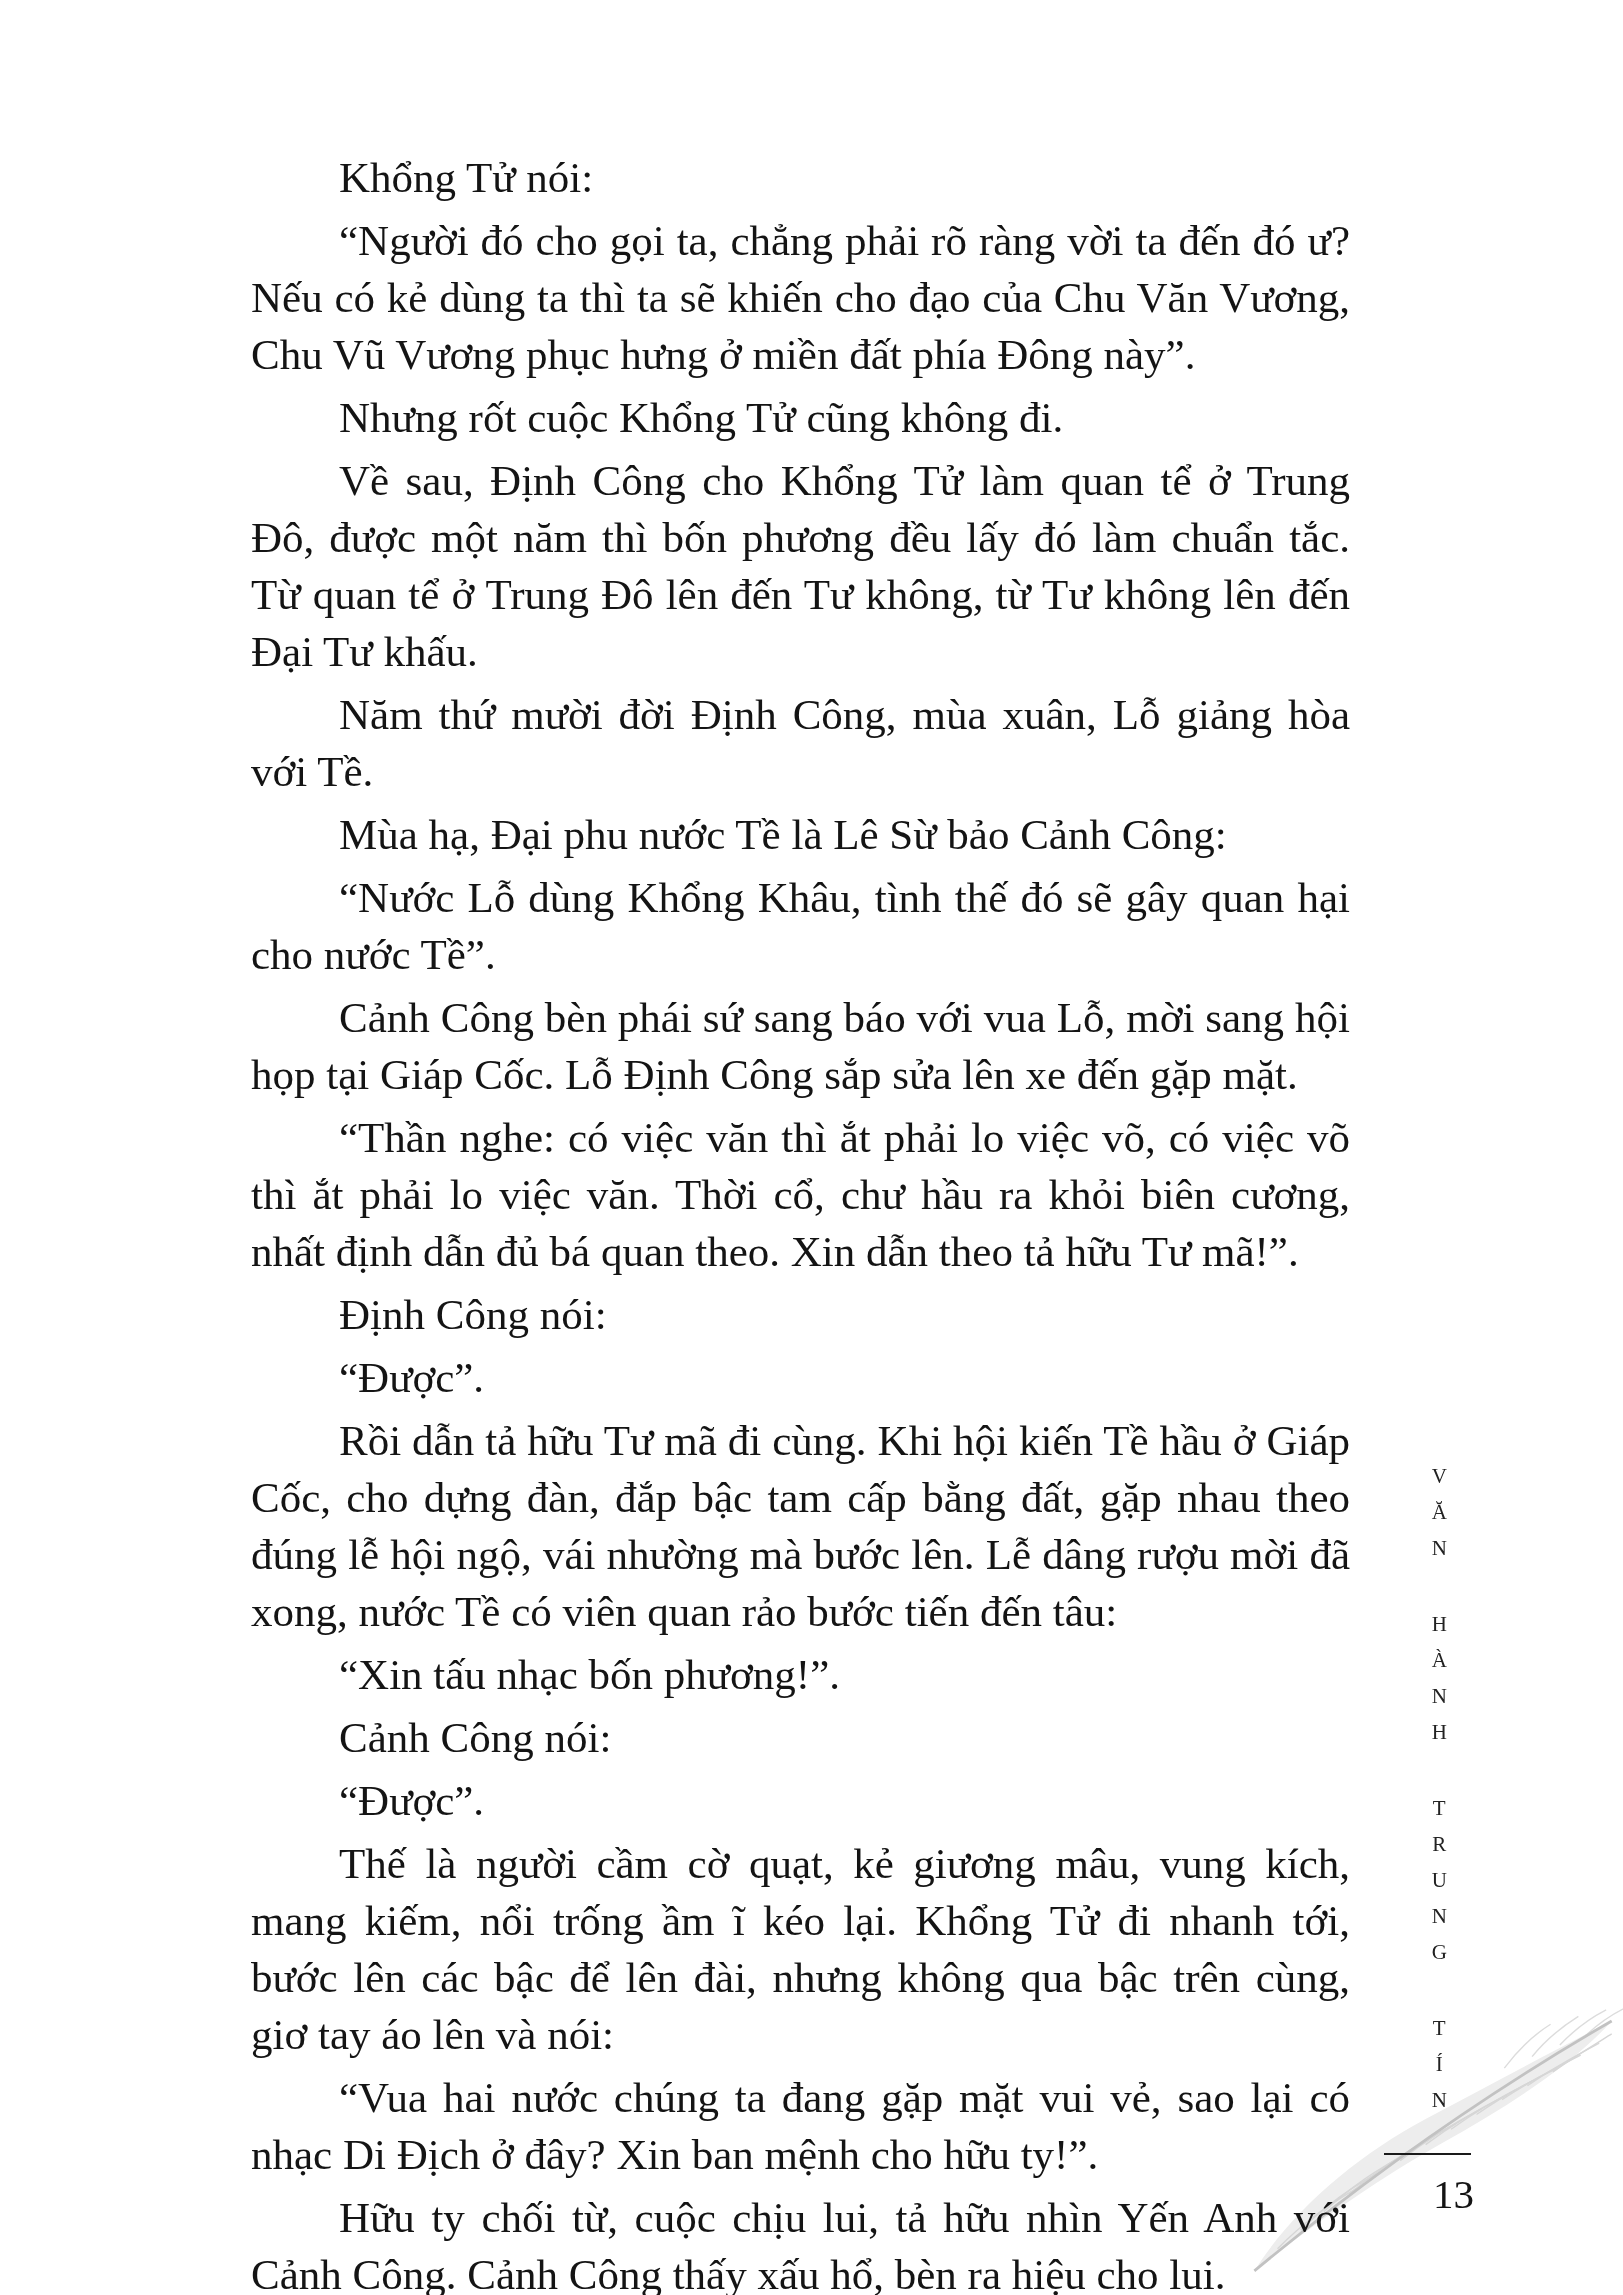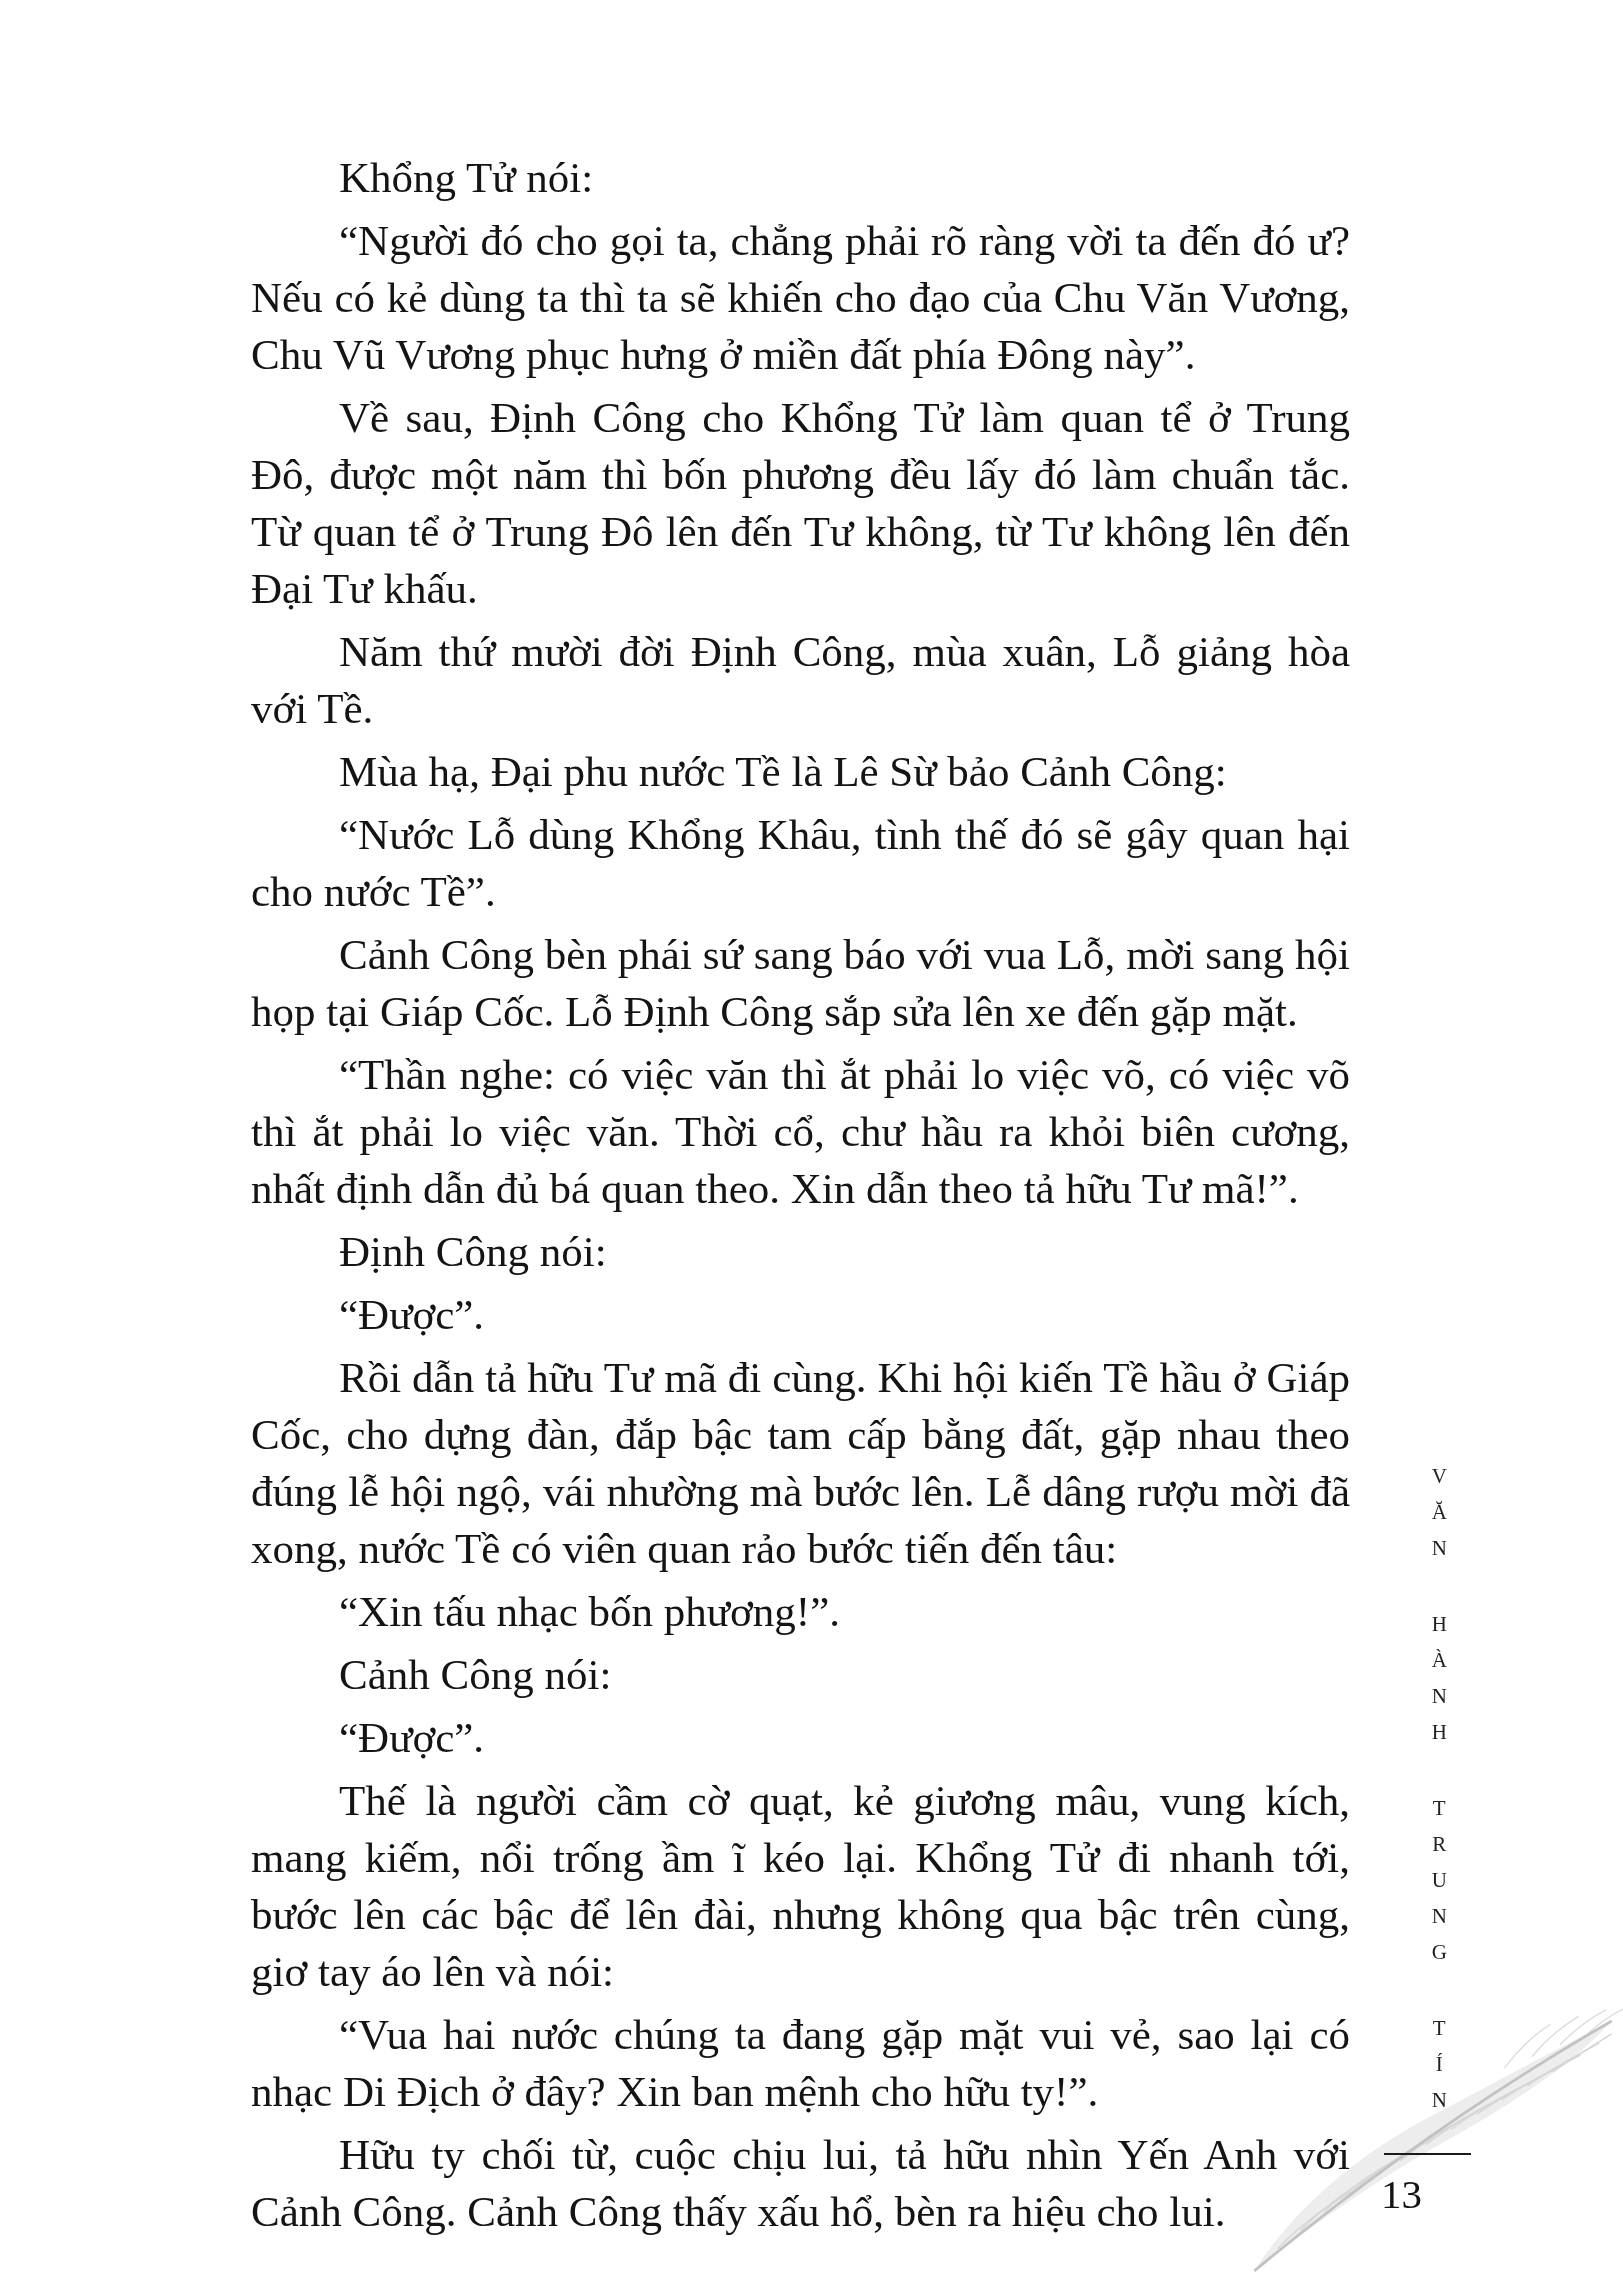--- a/index.html
+++ b/index.html
@@ -54,21 +54,21 @@
     top: 2153px;
     width: 87px;
     height: 1.9px;
     background: #1a1a1a;
   }
   #page-number {
     position: absolute;
     left: 1381px;
     top: 2170px;
     width: 93px;
-    text-align: left;
+    text-align: right;
     font-size: 41px;
     color: #141414;
   }
 </style>
 </head>
 <body>
 
 <div id="page">
 
   <svg id="feather" viewBox="0 0 920 700" xmlns="http://www.w3.org/2000/svg" aria-hidden="true">
@@ -100,20 +100,21 @@
       <path d="M760,160 C 790,128 825,102 860,84"></path>
       <path d="M815,140 C 845,112 875,92 905,78"></path>
     </g>
 
     <path fill="none" stroke-width="6" d="M100,648 Q 470,340 872,108" stroke="#c2c2c2"></path>
   </svg>
 
   <div id="text-block">
       <p>Khổng Tử nói:</p>
       <p>“Người đó cho gọi ta, chẳng phải rõ ràng vời ta đến đó ư? Nếu có kẻ dùng ta thì ta sẽ khiến cho đạo của Chu Văn Vương, Chu Vũ Vương phục hưng ở miền đất phía Đông này”.</p>
+      <p>Nhưng rốt cuộc Khổng Tử cũng không đi.</p>
       <p>Về sau, Định Công cho Khổng Tử làm quan tể ở Trung Đô, được một năm thì bốn phương đều lấy đó làm chuẩn tắc. Từ quan tể ở Trung Đô lên đến Tư không, từ Tư không lên đến Đại Tư khấu.</p>
       <p>Năm thứ mười đời Định Công, mùa xuân, Lỗ giảng hòa với Tề.</p>
       <p>Mùa hạ, Đại phu nước Tề là Lê Sừ bảo Cảnh Công:</p>
       <p>“Nước Lỗ dùng Khổng Khâu, tình thế đó sẽ gây quan hại cho nước Tề”.</p>
       <p>Cảnh Công bèn phái sứ sang báo với vua Lỗ, mời sang hội họp tại Giáp Cốc. Lỗ Định Công sắp sửa lên xe đến gặp mặt.</p>
       <p>“Thần nghe: có việc văn thì ắt phải lo việc võ, có việc võ thì ắt phải lo việc văn. Thời cổ, chư hầu ra khỏi biên cương, nhất định dẫn đủ bá quan theo. Xin dẫn theo tả hữu Tư mã!”.</p>
       <p>Định Công nói:</p>
       <p>“Được”.</p>
       <p>Rồi dẫn tả hữu Tư mã đi cùng. Khi hội kiến Tề hầu ở Giáp Cốc, cho dựng đàn, đắp bậc tam cấp bằng đất, gặp nhau theo đúng lễ hội ngộ, vái nhường mà bước lên. Lễ dâng rượu mời đã xong, nước Tề có viên quan rảo bước tiến đến tâu:</p>
       <p>“Xin tấu nhạc bốn phương!”.</p>

